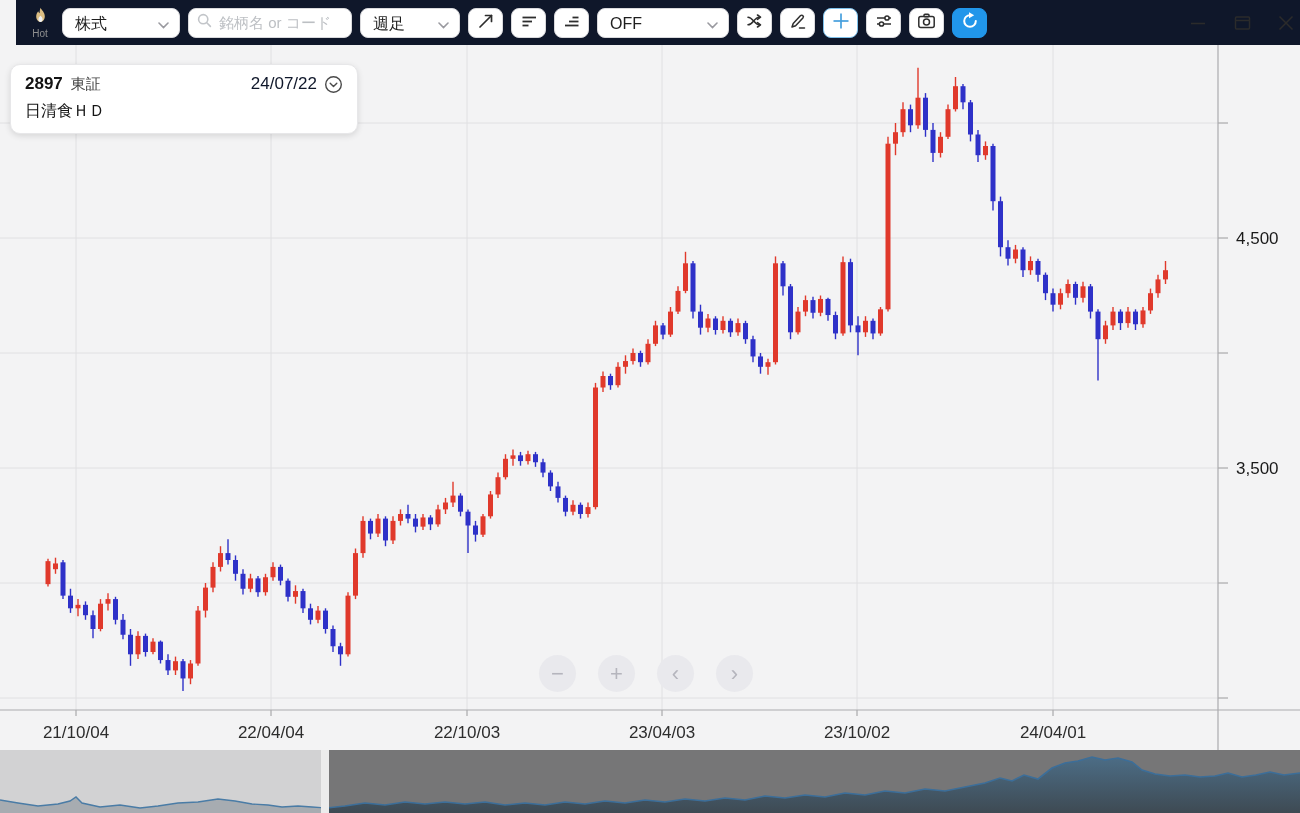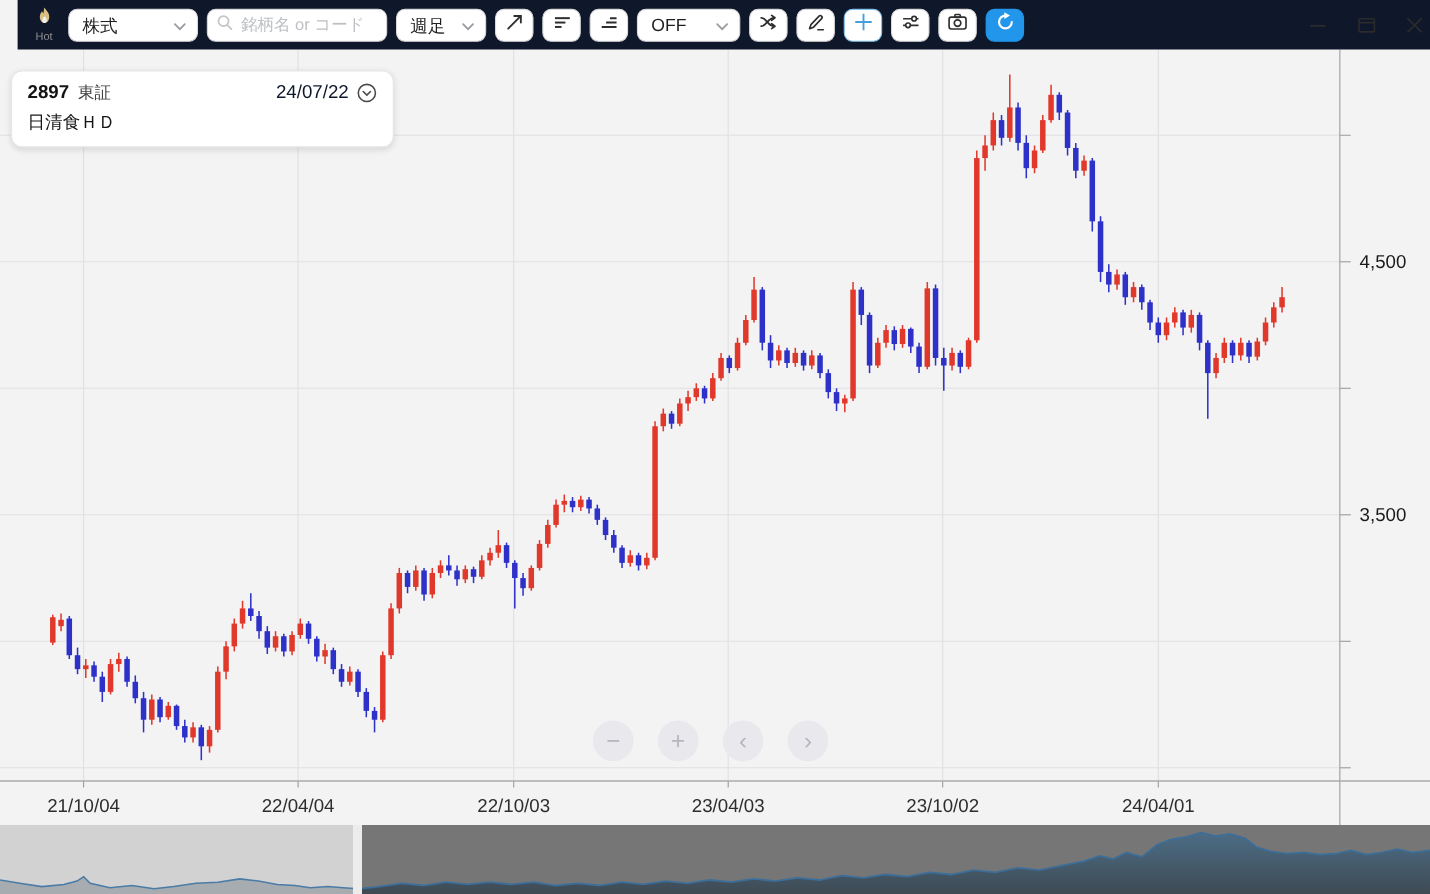--- a/index.html
+++ b/index.html
@@ -16,21 +16,21 @@
     background:#0f172a;z-index:30;
   }
   .hot-wrap{width:28px;display:flex;flex-direction:column;align-items:center;gap:0;}
   .hot-label{font-size:10px;color:#8f8f8f;line-height:1;margin-top:1px;}
   .tb-select{
     height:30px;background:#fff;border:1px solid #d9d9dc;border-radius:8px;
     display:flex;align-items:center;justify-content:space-between;
     padding:3px 10px 0 12px;box-sizing:border-box;cursor:pointer;
   }
   .tb-select .lbl{font-size:16px;color:#1f1f1f;}
-  .w118{width:118px}.w100{width:82px}.w119{width:94px}
+  .w118{width:118px}.w100{width:100px}.w119{width:132px}
   .search-box{
     width:164px;height:30px;background:#fff;border:1px solid #d9d9dc;border-radius:8px;
     display:flex;align-items:center;padding:0 8px;box-sizing:border-box;gap:5px;
   }
   .search-box input{
     border:none;outline:none;flex:1;min-width:0;font-size:15px;color:#333;background:transparent;
     font-family:"Liberation Sans","DejaVu Sans",sans-serif;
   }
   .search-box input::placeholder{color:#bcbfc3;}
   .tb-btn{

